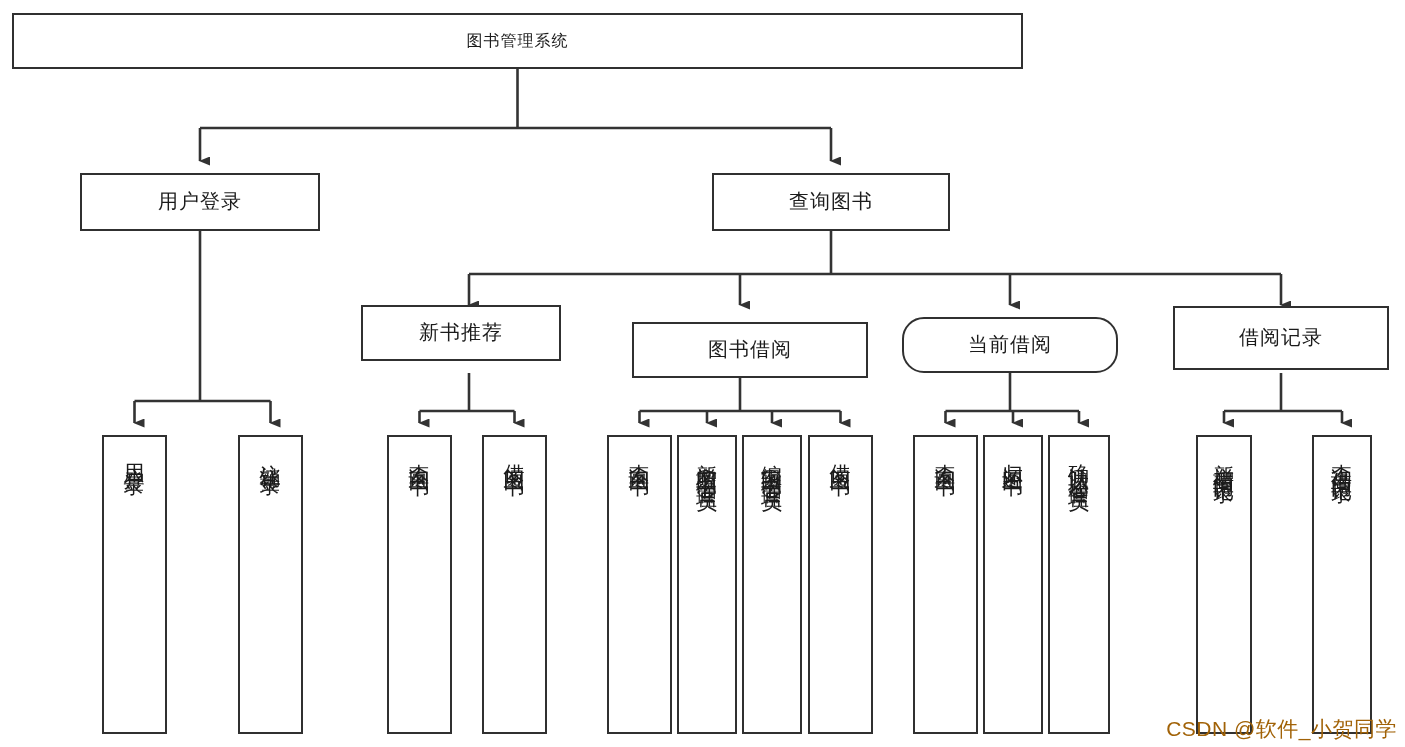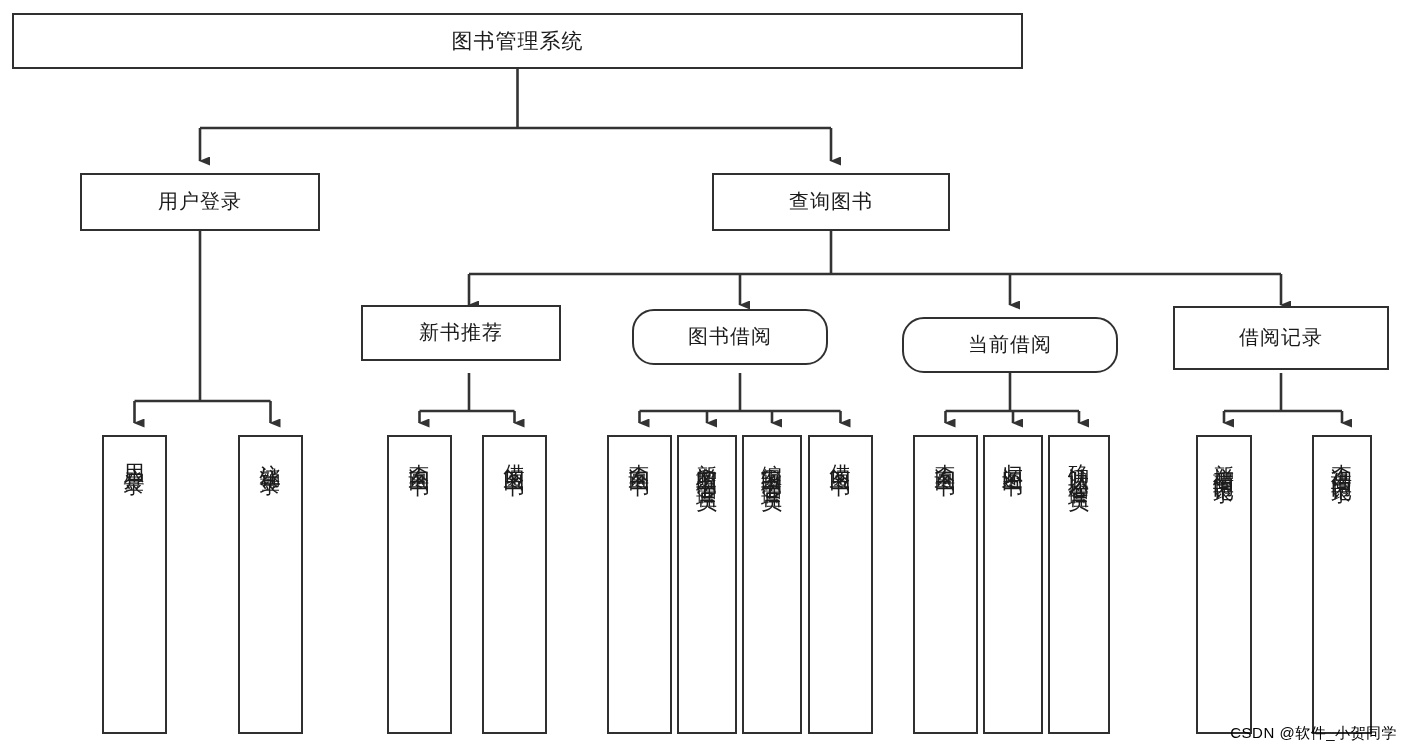--- a/index.html
+++ b/index.html
@@ -18,39 +18,39 @@
     display:flex;align-items:center;justify-content:center;
     text-align:center;
   }
   .node .label{
     font-size:20px;
     line-height:1.18;
     letter-spacing:1px;
     color:#1b1b1b;
     white-space:nowrap;
   }
-  .node.root .label{font-size:21px;}
+  .node.root .label{font-size:16px;}
   .node.leaf{
     align-items:flex-start;
     padding-top:10px;
   }
   .node.leaf .label{
     writing-mode:vertical-rl;
     text-orientation:upright;
     font-size:21px;
     letter-spacing:4px;
     line-height:1;
     white-space:normal;
     max-height:286px;
   }
   .watermark{
     position:absolute;
     right:8px;bottom:4px;
-    font-size:15px;
-    color:#000000;
+    font-size:21px;
+    color:#a16207;
     letter-spacing:0.5px;
     white-space:nowrap;
     user-select:none;
   }
 </style>
 </head>
 <body>
 
 <div id="stage">
 
@@ -103,21 +103,21 @@
       </div>
       <div class="node lvl2" style="left: 80px; top: 173px; width: 240px; height: 58px;">
         <span class="label">用户登录</span>
       </div>
       <div class="node lvl2" style="left: 712px; top: 173px; width: 238px; height: 58px;">
         <span class="label">查询图书</span>
       </div>
       <div class="node lvl3" style="left: 361px; top: 305px; width: 200px; height: 56px;">
         <span class="label">新书推荐</span>
       </div>
-      <div class="node lvl3" style="left: 632px; top: 309px; width: 196px; height: 56px; border-radius: 22px;">
+      <div class="node lvl3" style="left: 632px; top: 322px; width: 236px; height: 56px;">
         <span class="label">图书借阅</span>
       </div>
       <div class="node lvl3" style="left: 902px; top: 317px; width: 216px; height: 56px; border-radius: 22px;">
         <span class="label">当前借阅</span>
       </div>
       <div class="node lvl3" style="left: 1173px; top: 306px; width: 216px; height: 64px; font-family: Liberation Serif, serif;">
         <span class="label">借阅记录</span>
       </div>
       <div class="node leaf" style="left: 102px; top: 435px; width: 65px; height: 299px;">
         <span class="label">用户登录</span>

